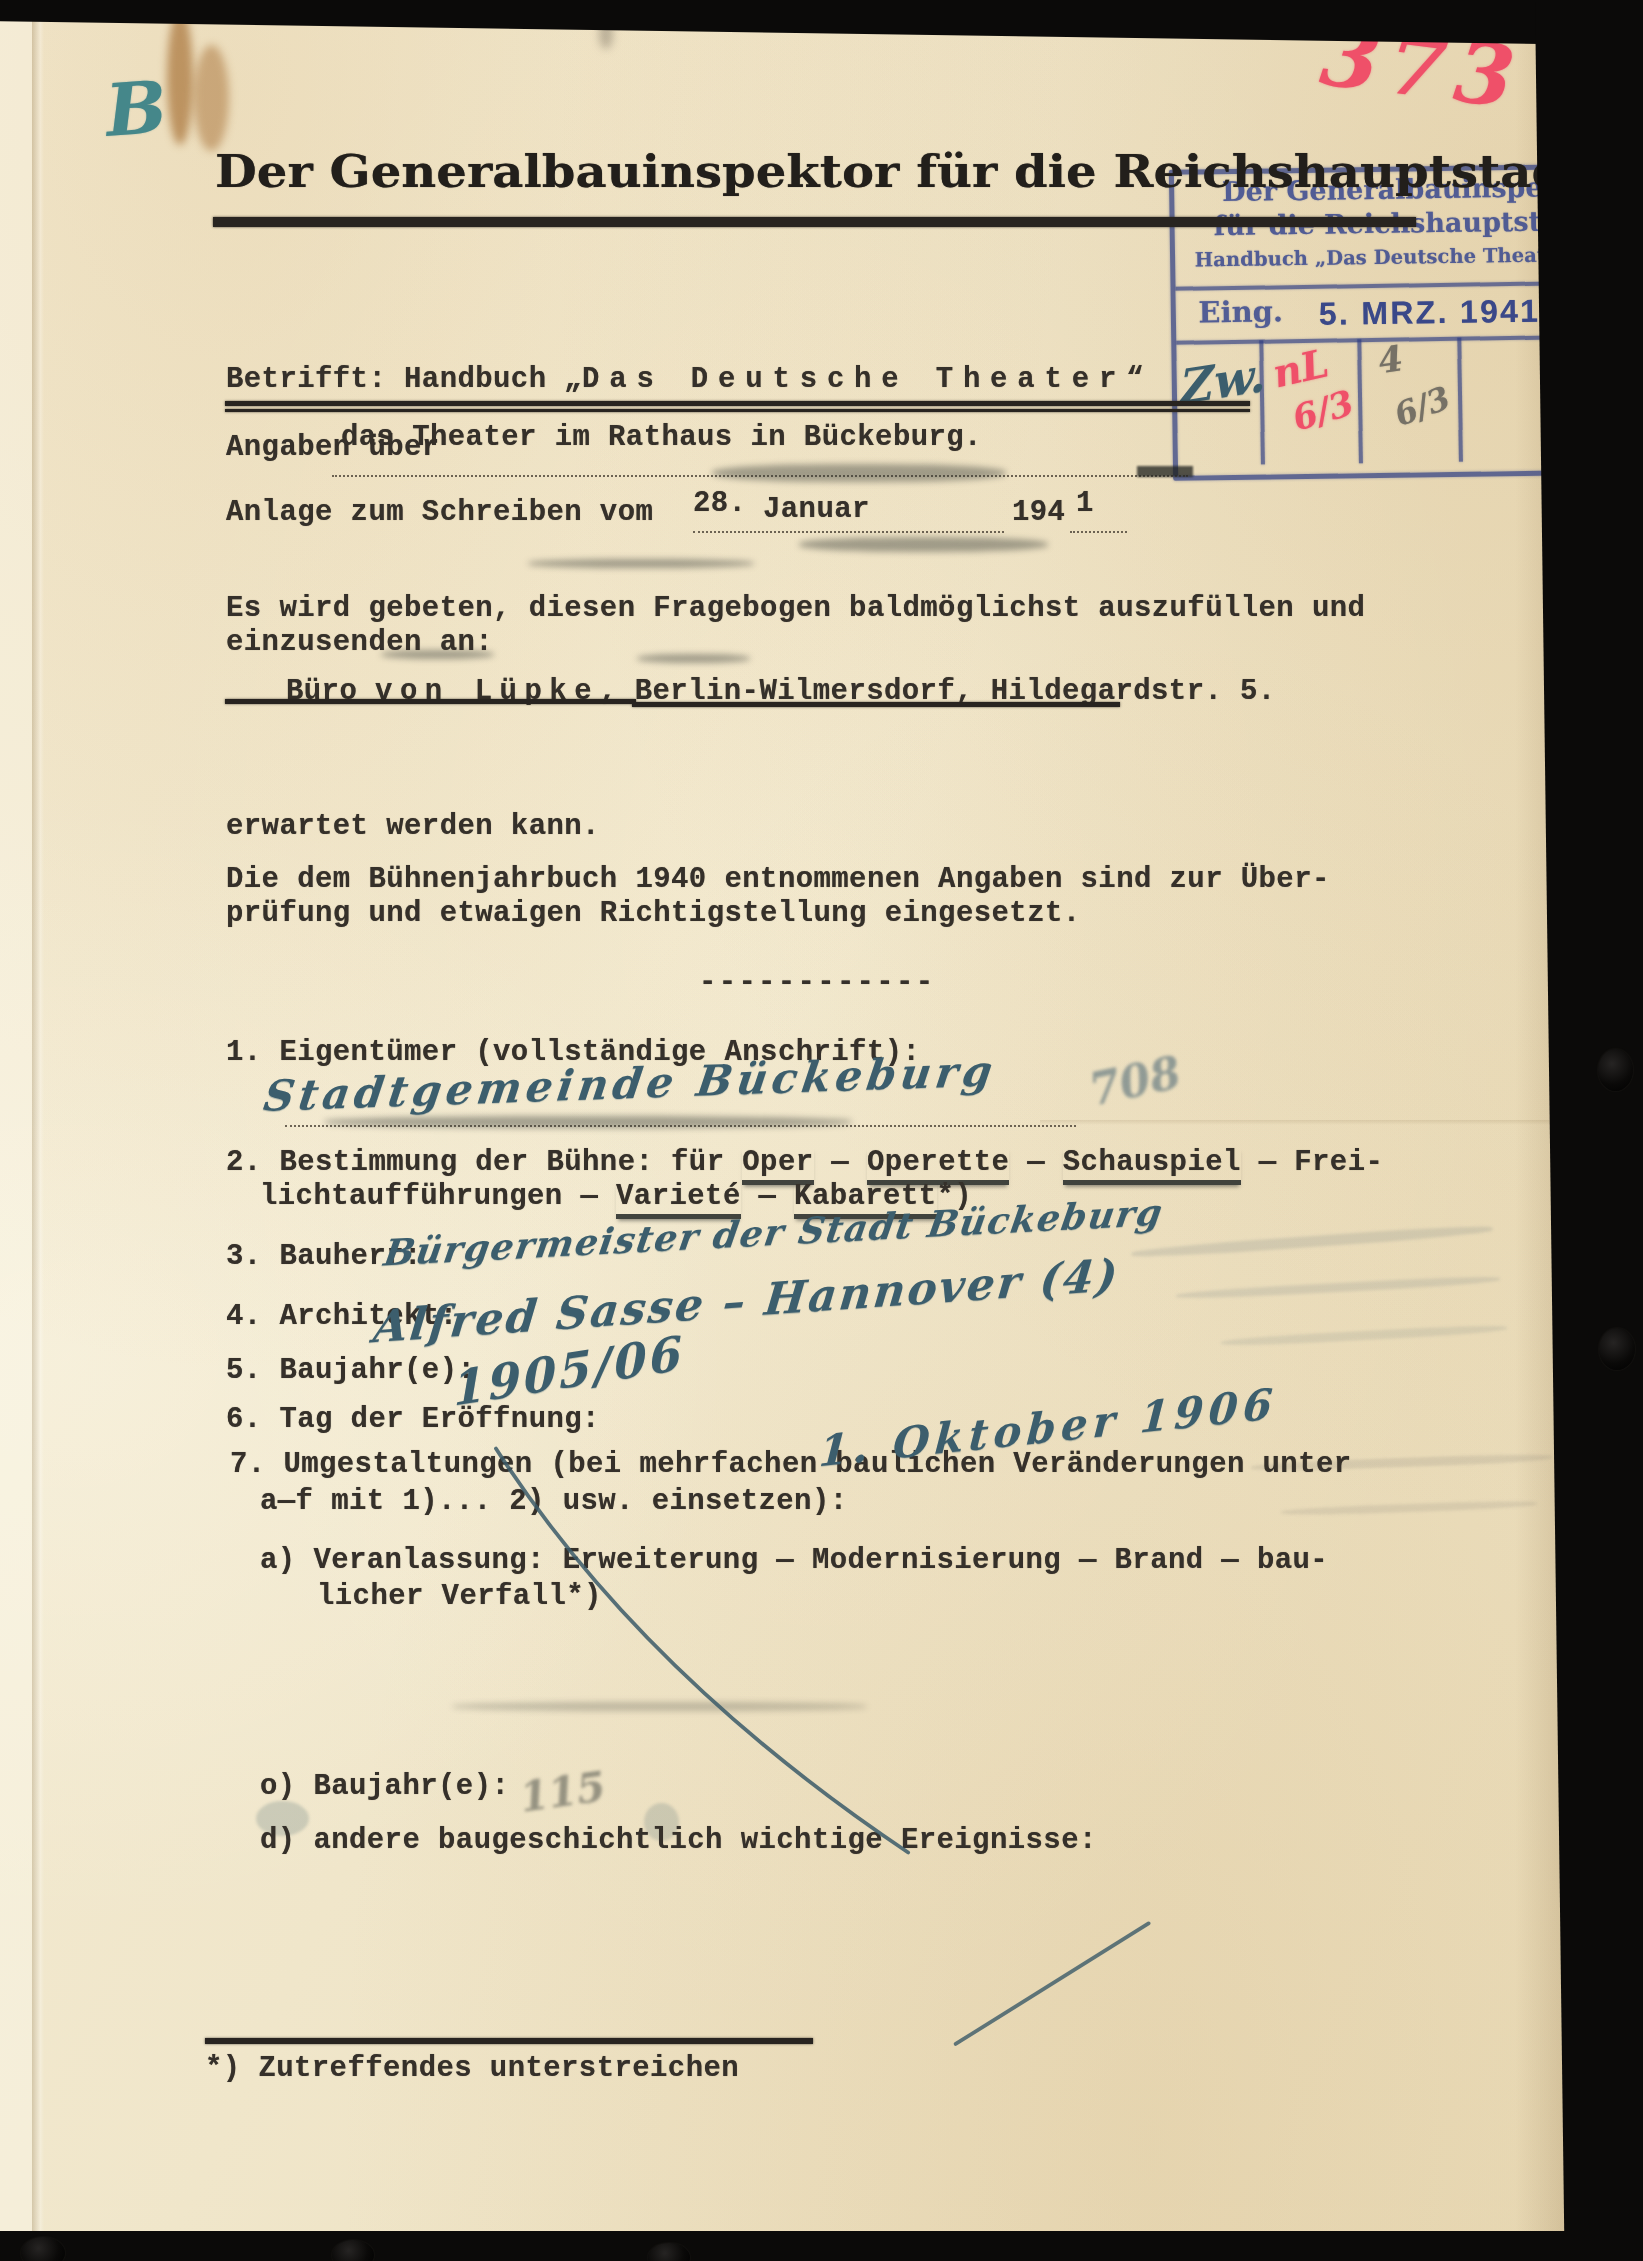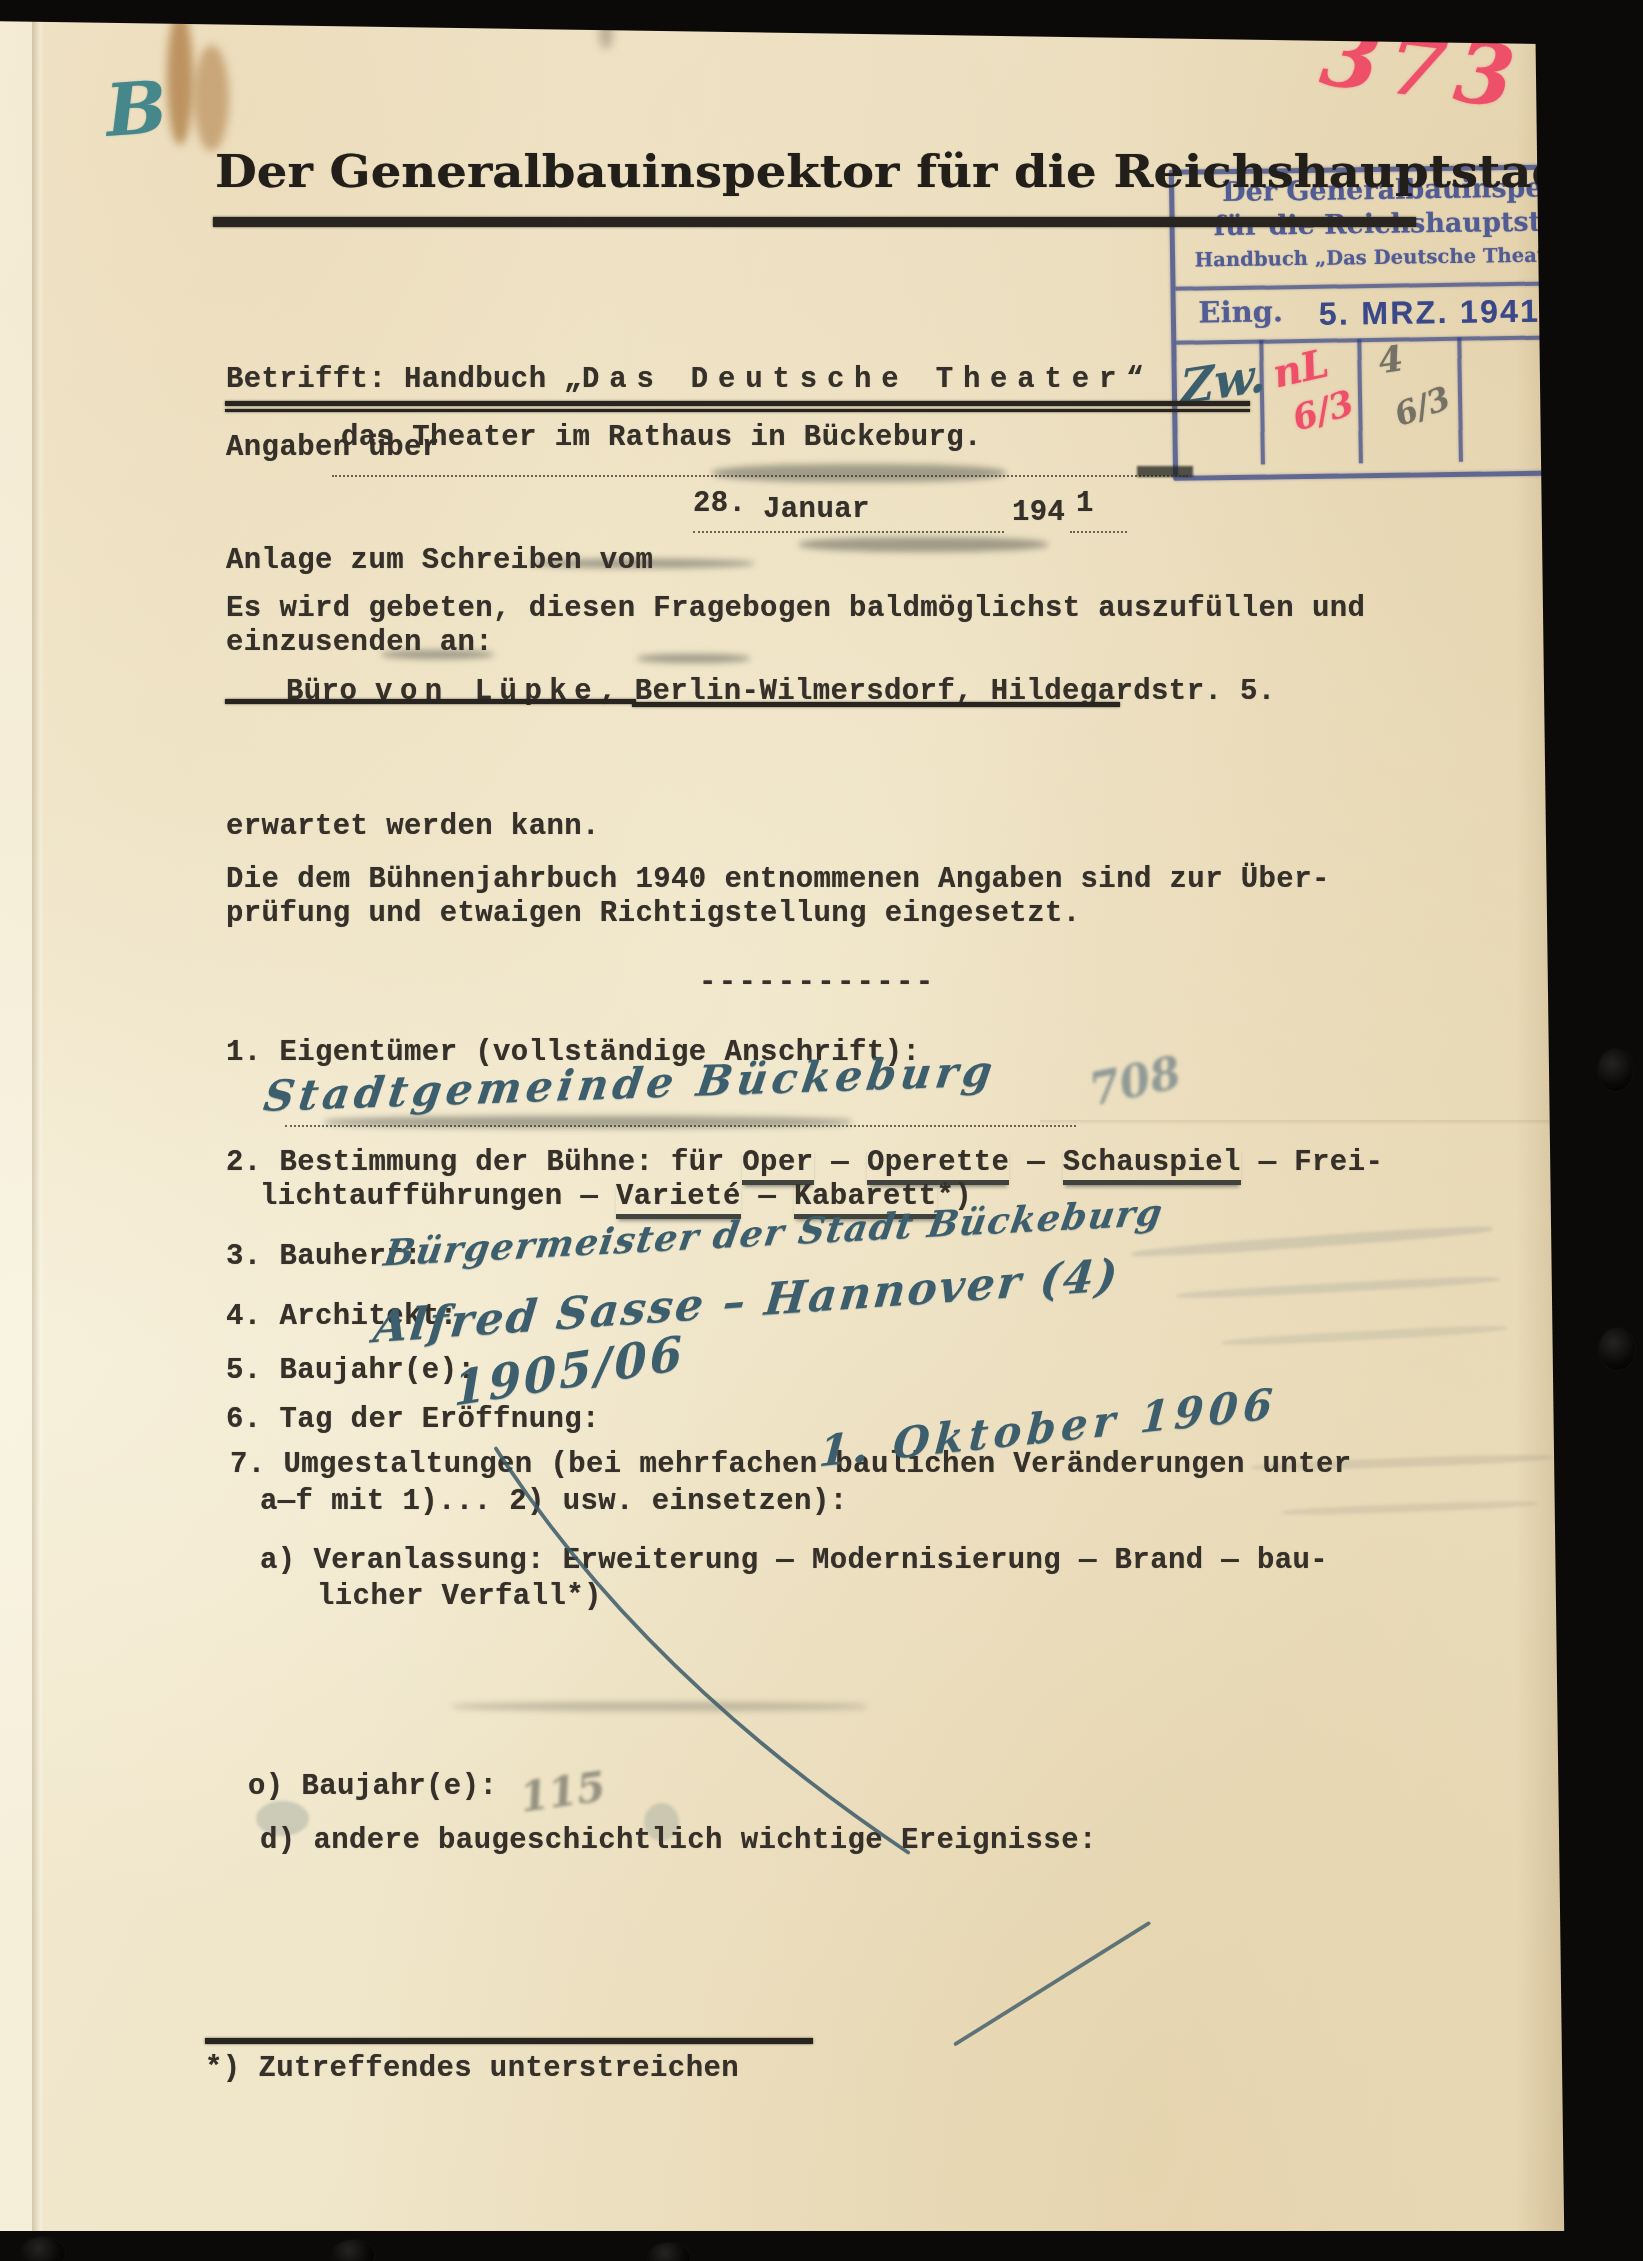--- a/index.html
+++ b/index.html
@@ -116,21 +116,21 @@
 
   <div class="abs tw" style="left:226px;top:363px;"><span>Betrifft: Handbuch „</span><span class="spaced">Das Deutsche Theater</span><span>“</span></div>
   <div class="abs bar" style="left:225px;top:401px;width:1025px;height:4.5px;"></div>
   <div class="abs bar" style="left:225px;top:409px;width:1025px;height:3px;"></div>
 
   <div class="abs tw" style="left:226px;top:431px;">Angaben über</div>
   <div class="abs tw" style="left:341px;top:421px;">das Theater im Rathaus in Bückeburg.</div>
   <div class="abs dotted" style="left:332px;top:475px;width:856px;"></div>
   <div class="abs smudge" style="left:712px;top:464px;width:294px;height:18px;"></div>
 
-  <div class="abs tw" style="left:226px;top:496px;margin-top:48px;">Anlage zum Schreiben vom</div>
+  <div class="abs tw" style="left:226px;top:496px;">Anlage zum Schreiben vom</div>
   <div class="abs tw" style="left:693px;top:487px;">28.</div>
   <div class="abs tw" style="left:763px;top:493px;">Januar</div>
   <div class="abs dotted" style="left:693px;top:531px;width:311px;"></div>
   <div class="abs tw" style="left:1012px;top:496px;">194</div>
   <div class="abs tw" style="left:1076px;top:487px;">1</div>
   <div class="abs dotted" style="left:1070px;top:531px;width:57px;"></div>
   <div class="abs smudge" style="left:799px;top:537px;width:249px;height:15px;"></div>
   <div class="abs smudge" style="left:528px;top:559px;width:226px;height:9px;"></div>
 
   <div class="abs tw" style="left:226px;top:592px;">Es wird gebeten, diesen Fragebogen baldmöglichst auszufüllen und</div>
@@ -166,21 +166,21 @@
   <div class="abs hand" style="left:452px;top:1343px;font-size:47px;letter-spacing:3px;transform:rotate(-9deg) skewX(-8deg);">1905/06</div>
 
   <div class="abs tw" style="left:226px;top:1403px;">6. Tag der Eröffnung:</div>
   <div class="abs hand" style="left:818px;top:1403px;font-size:42px;letter-spacing:5.3px;transform:rotate(-6deg) skewX(-10deg);">1. Oktober 1906</div>
 
   <div class="abs tw" style="left:230px;top:1448px;">7. Umgestaltungen (bei mehrfachen baulichen Veränderungen unter</div>
   <div class="abs tw" style="left:260px;top:1485px;">a—f mit 1)... 2) usw. einsetzen):</div>
   <div class="abs tw" style="left:260px;top:1544px;">a) Veranlassung: Erweiterung — Modernisierung — Brand — bau-</div>
   <div class="abs tw" style="left:317px;top:1580px;">licher Verfall*)</div>
   <div class="abs smudge" style="left:452px;top:1702px;width:415px;height:9px;opacity:.6;"></div>
-  <div class="abs tw" style="left:248px;top:1770px;">o) Baujahr(e):</div>
+  <div class="abs tw" style="left:260px;top:1770px;">o) Baujahr(e):</div>
   <div class="abs tw" style="left:260px;top:1824px;">d) andere baugeschichtlich wichtige Ereignisse:</div>
 
   <svg class="inkLayer" width="1643" height="2261" viewBox="0 0 2180 3000">
     <path d="M 658 1922 Q 850 2220 1205 2458" stroke="#3b5a68" stroke-width="5" fill="none" stroke-linecap="round" opacity="0.85"></path>
     <path d="M 1268 2712 Q 1390 2636 1524 2552" stroke="#3b5a68" stroke-width="5" fill="none" stroke-linecap="round" opacity="0.8"></path>
   </svg>
 
   <div class="abs bar" style="left:205px;top:2038px;width:608px;height:6px;"></div>
   <div class="abs tw" style="left:205px;top:2052px;">*) Zutreffendes unterstreichen</div>
 

